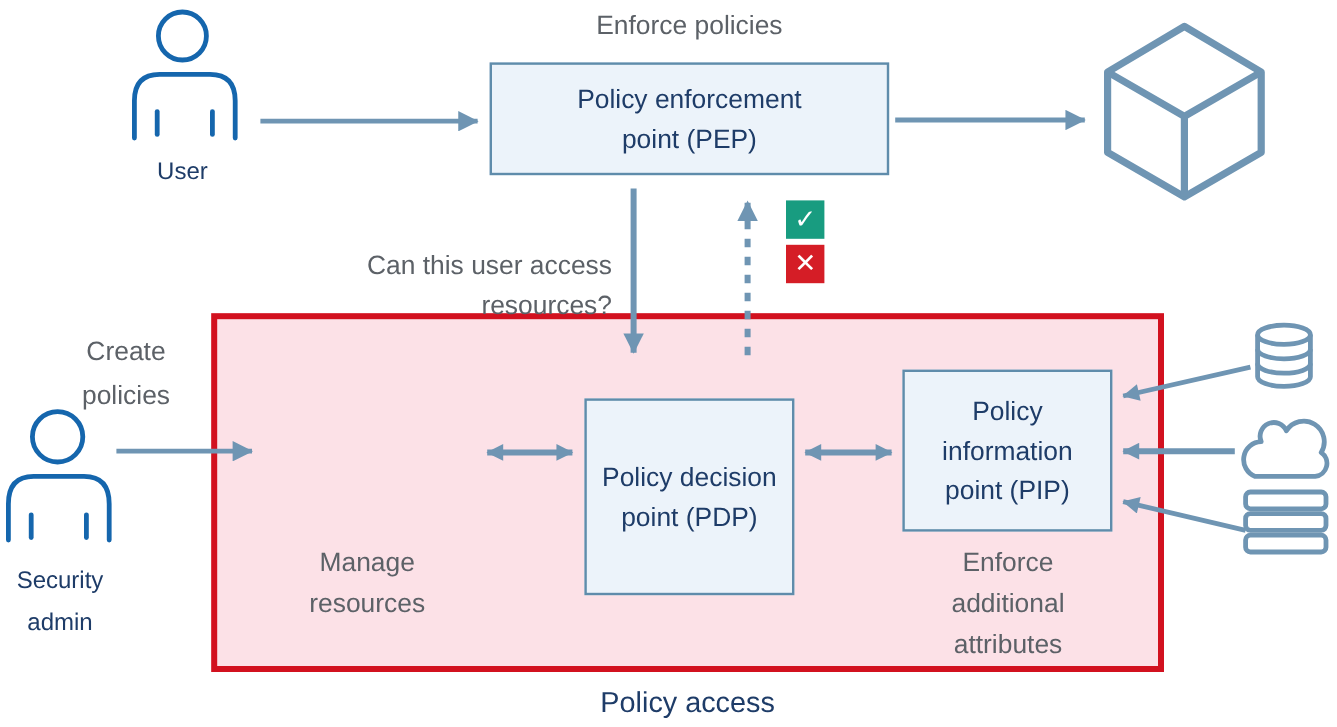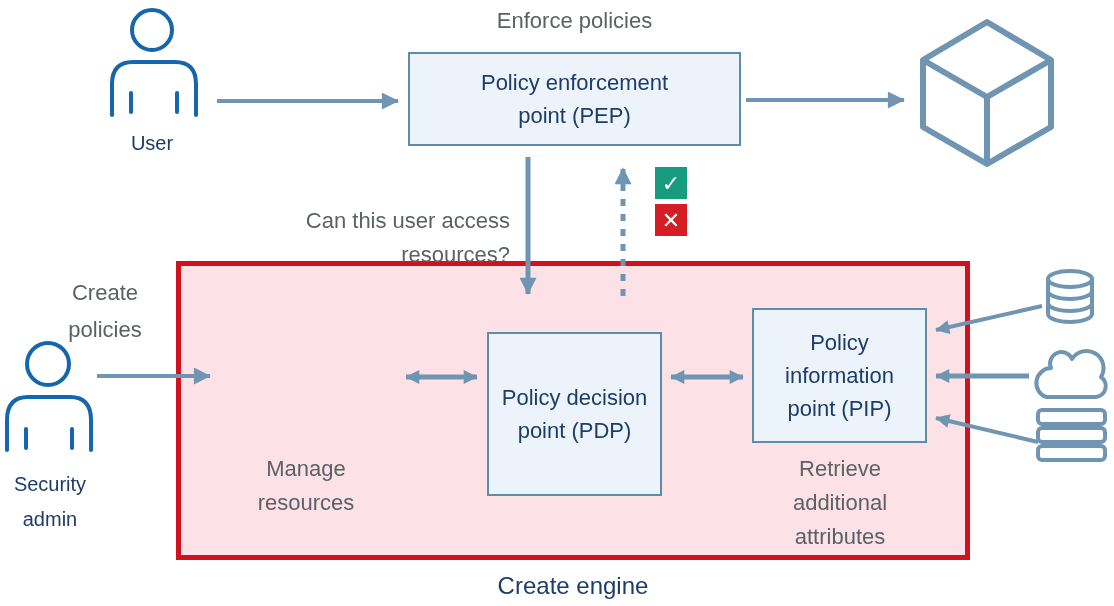--- a/index.html
+++ b/index.html
@@ -147,17 +147,17 @@
     <span>✕</span>
   </div>
 
   <div class="abs caption" style="left:40px; top:274px; width:130px; line-height:37px;">Create policies</div>
 
   <div class="abs node-label" style="left:-6px; top:467px; width:112px; line-height:35px;">Security admin</div>
 
   <div class="abs caption" style="left:226px; top:452px; width:160px;">Manage resources</div>
 
 
-  <div class="abs caption" style="left:770px; top:452px; width:140px;">Retrieve additional attributes</div>
+  <div class="abs caption" style="left:770px; top:452px; width:140px;">Enforce additional attributes</div>
 
-  <div class="abs node-label" style="left:176px; top:572px; width:794px; font-size:24px;">Create engine</div>
+  <div class="abs node-label" style="left:176px; top:572px; width:794px; font-size:24px;">Policy access</div>
 
 </div>
 
 </body></html>

